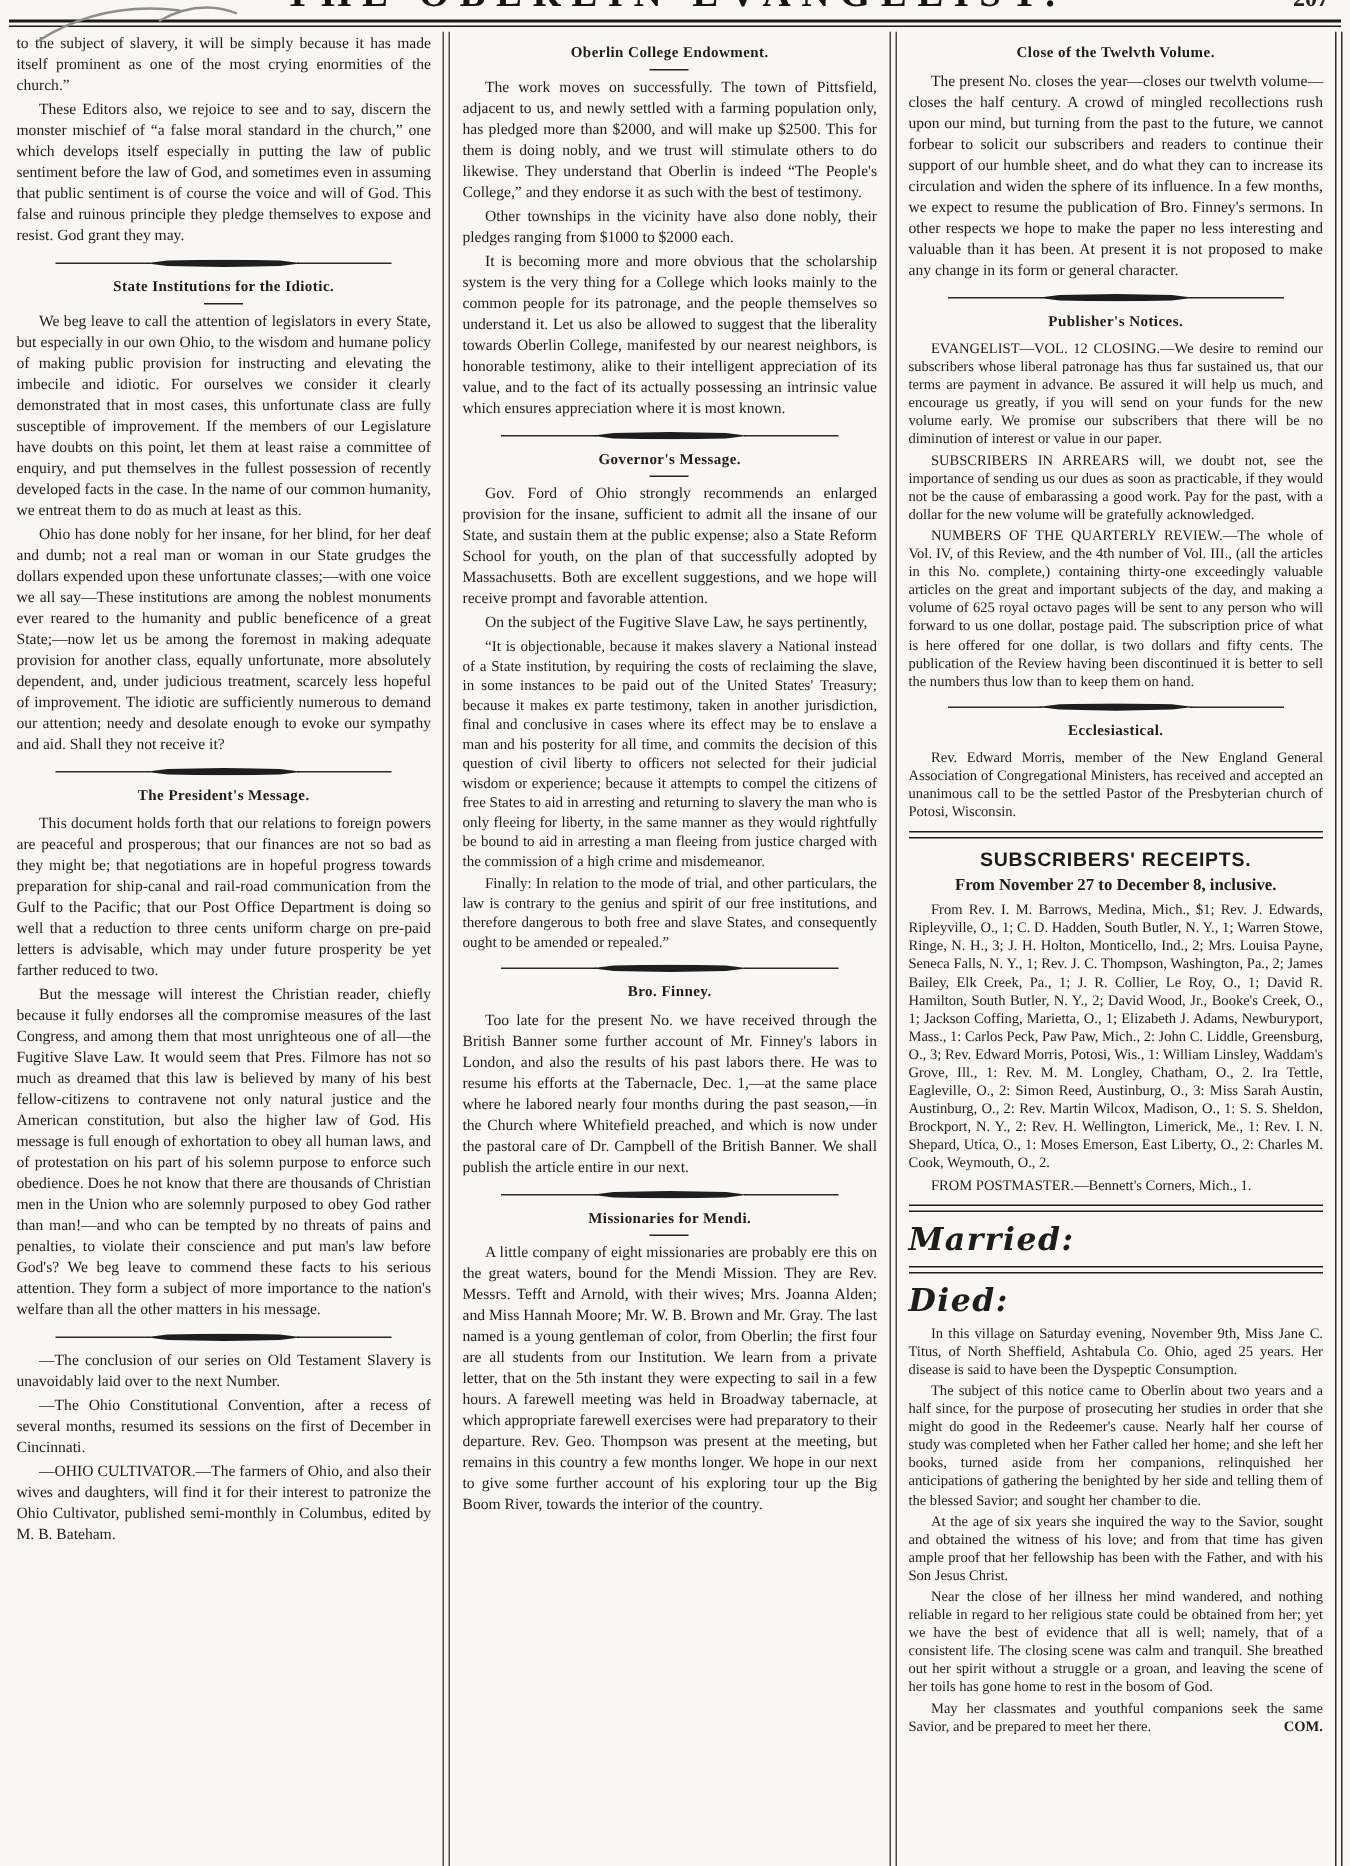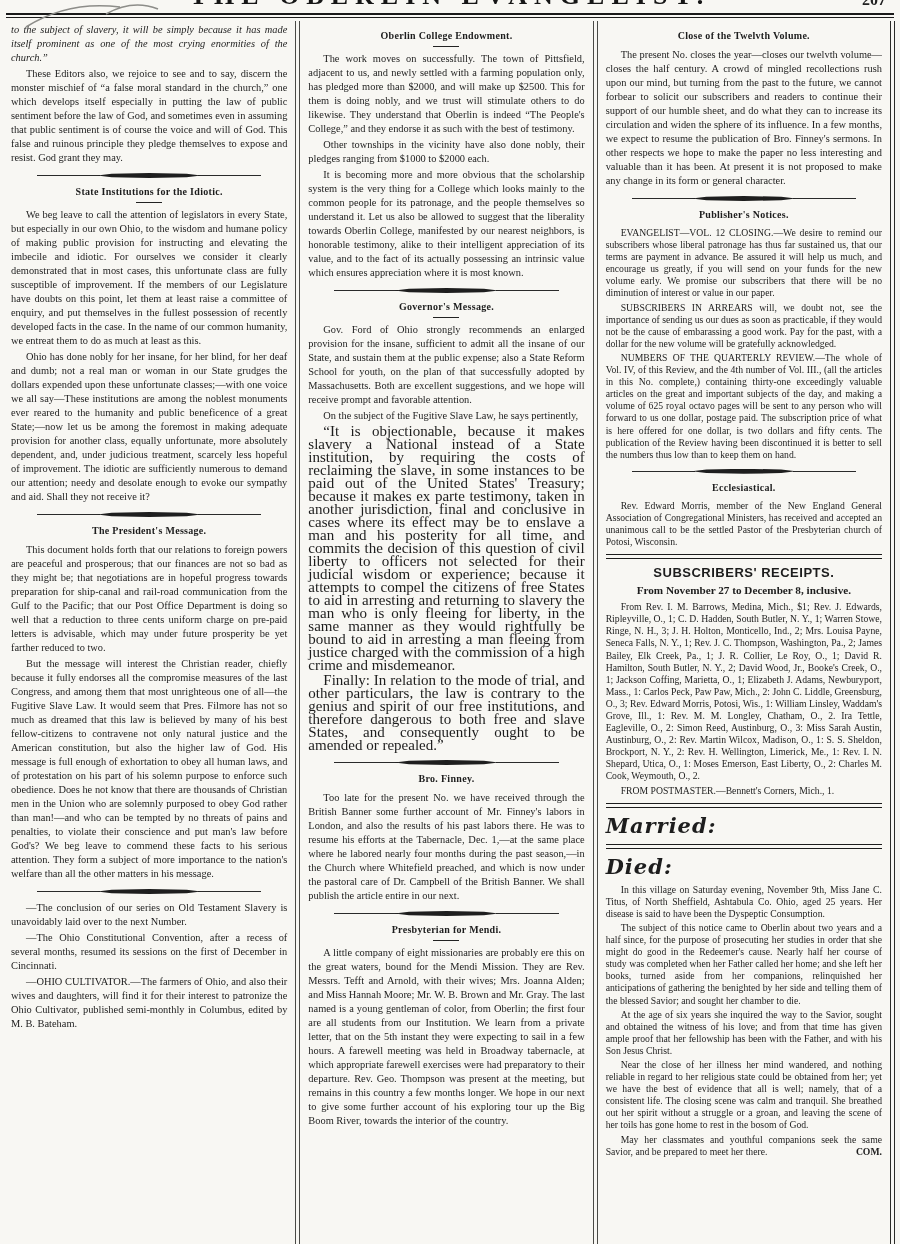--- a/index.html
+++ b/index.html
@@ -11,23 +11,23 @@
             font-weight:bold;letter-spacing:7px;color:#161616;white-space:nowrap;}
   .page-number{position:absolute;top:-7px;right:14px;font-size:16px;font-weight:bold;color:#222;}
   .pen-mark{position:absolute;top:0;left:22px;z-index:3;pointer-events:none;}
   .top-rule{height:2px;border-top:2px solid #1a1a1a;border-bottom:1px solid #1a1a1a;margin:1px 6px 3px;}
   .cols{display:flex;align-items:stretch;padding:0 4px;height:1226px;overflow:hidden;}
   .col{flex:1 1 0;padding:2px 7px 0;overflow:hidden;}
   .col-rule{flex:0 0 3px;border-left:1px solid #4a4a46;border-right:1px solid #4a4a46;margin:0 1px;}
   .col-rule.edge{border-left:1px solid #2b2b28;border-right:1px solid #2b2b28;}
   p{margin:0 0 2px;}
   .para{text-indent:15px;text-align:justify;}
-  .no-indent{text-indent:0;font-style:italic;}
+  .no-indent{text-indent:0;}
   .small{font-size:9.7px;line-height:12.1px;}
-  .quote{font-size:15px;line-height:13px;}
+  .quote{font-size:10px;line-height:13px;}
   h3{margin:0;font-weight:bold;}
   .art-head{margin:6px 0 5px;text-align:center;font-size:10px;letter-spacing:.3px;}
   .art-head.tick::after{content:"";display:block;width:26px;border-top:1.4px solid #222;margin:3px auto 0;}
   .sans-head{margin:7px 0 3px;text-align:center;font-family:Liberation Sans, sans-serif;
              font-size:13px;letter-spacing:.5px;}
   .ital-head{margin:0 0 4px;text-align:center;font-size:11.2px;}
   .black-head{margin:5px 0 5px;text-align:left;font-family:"DejaVu Serif",serif;
               font-style:italic;font-weight:bold;font-size:21px;line-height:24px;letter-spacing:1px;}
   .divider{display:flex;align-items:center;justify-content:center;margin:7px 26px 6px;height:7px;}
   .divider .dl{flex:1;border-top:1px solid #2a2a2a;}
@@ -101,21 +101,21 @@
           <span class="dd"></span>
           <span class="dl"></span>
         </div>
         <h3 class="art-head">Bro. Finney.</h3>
         <p class="para">Too late for the present No. we have received through the British Banner some further account of Mr. Finney's labors in London, and also the results of his past labors there. He was to resume his efforts at the Tabernacle, Dec. 1,—at the same place where he labored nearly four months during the past season,—in the Church where Whitefield preached, and which is now under the pastoral care of Dr. Campbell of the British Banner. We shall publish the article entire in our next.</p>
         <div class="divider">
           <span class="dl"></span>
           <span class="dd"></span>
           <span class="dl"></span>
         </div>
-        <h3 class="art-head tick">Presbyterian for Mendi.</h3>
+        <h3 class="art-head tick">Missionaries for Mendi.</h3>
         <p class="para">A little company of eight missionaries are probably ere this on the great waters, bound for the Mendi Mission. They are Rev. Messrs. Tefft and Arnold, with their wives; Mrs. Joanna Alden; and Miss Hannah Moore; Mr. W. B. Brown and Mr. Gray. The last named is a young gentleman of color, from Oberlin; the first four are all students from our Institution. We learn from a private letter, that on the 5th instant they were expecting to sail in a few hours. A farewell meeting was held in Broadway tabernacle, at which appropriate farewell exercises were had preparatory to their departure. Rev. Geo. Thompson was present at the meeting, but remains in this country a few months longer. We hope in our next to give some further account of his exploring tour up the Big Boom River, towards the interior of the country.</p>
       </div>
     <div class="col-rule"></div>
     <div class="col">
         <h3 class="art-head">Close of the Twelvth Volume.</h3>
         <p class="para">The present No. closes the year—closes our twelvth volume—closes the half century. A crowd of mingled recollections rush upon our mind, but turning from the past to the future, we cannot forbear to solicit our subscribers and readers to continue their support of our humble sheet, and do what they can to increase its circulation and widen the sphere of its influence. In a few months, we expect to resume the publication of Bro. Finney's sermons. In other respects we hope to make the paper no less interesting and valuable than it has been. At present it is not proposed to make any change in its form or general character.</p>
         <div class="divider">
           <span class="dl"></span>
           <span class="dd"></span>
           <span class="dl"></span>

